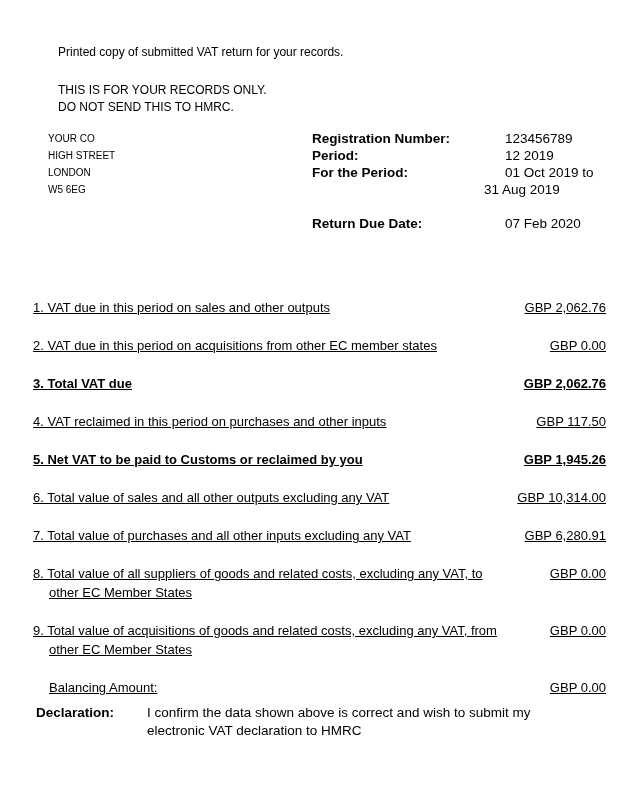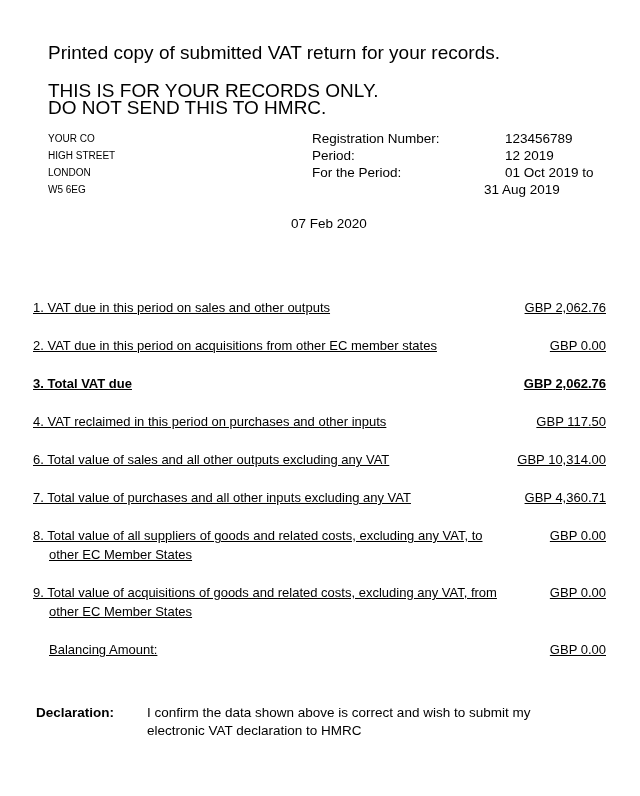--- a/index.html
+++ b/index.html
@@ -18,23 +18,23 @@
   }
   .page {
     position: relative;
     width: 640px;
     height: 796px;
   }
 
   
   .intro {
     position: absolute;
-    left: 48px;
+    left: 58px;
     top: 44px;
-    font-size: 19px;
+    font-size: 12px;
     line-height: 17px;
   }
   .intro .lead {
     margin: 0 0 21px 0;
   }
   .intro .notice-line {
     margin: 0;
   }
 
   
@@ -61,21 +61,21 @@
     font-size: 13.5px;
     line-height: 17px;
   }
   .detail-row {
     display: flex;
     align-items: flex-start;
   }
   .detail-row.spacer-above { margin-top: 17px; }
   .detail-label {
     width: 193px;
-    font-weight: normal;
+    font-weight: bold;
     flex: 0 0 193px;
     white-space: nowrap;
     padding-left: 21px;
   }
   .detail-value {
     white-space: nowrap;
     text-align: center;
   }
   .detail-value-cont {
     margin-left: 193px;
@@ -164,20 +164,21 @@
       <div class="detail-row">
         <div class="detail-label">Period:</div>
         <div class="detail-value">12 2019</div>
       </div>
       <div class="detail-row">
         <div class="detail-label">For the Period:</div>
         <div class="detail-value">01 Oct 2019 to</div>
       </div>
       <div class="detail-value-cont">31 Aug 2019</div>
       <div class="detail-row spacer-above">
+        <div class="detail-label">Return Due Date:</div>
         <div class="detail-value">07 Feb 2020</div>
       </div>
     </div>
 
   </div>
 
   <div class="items" id="vat-items">
       <div class="item-row">
         <div class="item-label">1. VAT due in this period on sales and other outputs</div>
         <div class="item-value">GBP 2,062.76</div>
@@ -188,26 +189,30 @@
       </div>
       <div class="item-row">
         <div class="item-label bold">3. Total VAT due</div>
         <div class="item-value bold">GBP 2,062.76</div>
       </div>
       <div class="item-row">
         <div class="item-label">4. VAT reclaimed in this period on purchases and other inputs</div>
         <div class="item-value">GBP 117.50</div>
       </div>
       <div class="item-row">
+        <div class="item-label bold">5. Net VAT to be paid to Customs or reclaimed by you</div>
+        <div class="item-value bold">GBP 1,945.26</div>
+      </div>
+      <div class="item-row">
         <div class="item-label">6. Total value of sales and all other outputs excluding any VAT</div>
         <div class="item-value">GBP 10,314.00</div>
       </div>
       <div class="item-row">
         <div class="item-label">7. Total value of purchases and all other inputs excluding any VAT</div>
-        <div class="item-value">GBP 4,360.71</div>
+        <div class="item-value">GBP 6,280.91</div>
       </div>
       <div class="item-row">
         <div class="item-label">8. Total value of all suppliers of goods and related costs, excluding any VAT, to other EC Member States</div>
         <div class="item-value">GBP 0.00</div>
       </div>
       <div class="item-row">
         <div class="item-label">9. Total value of acquisitions of goods and related costs, excluding any VAT, from other EC Member States</div>
         <div class="item-value">GBP 0.00</div>
       </div>
       <div class="item-row">

